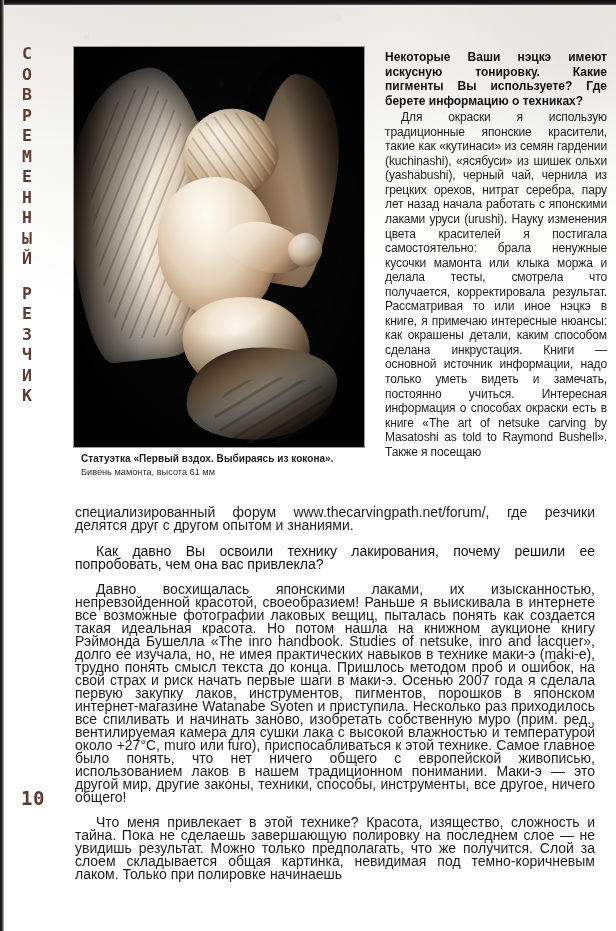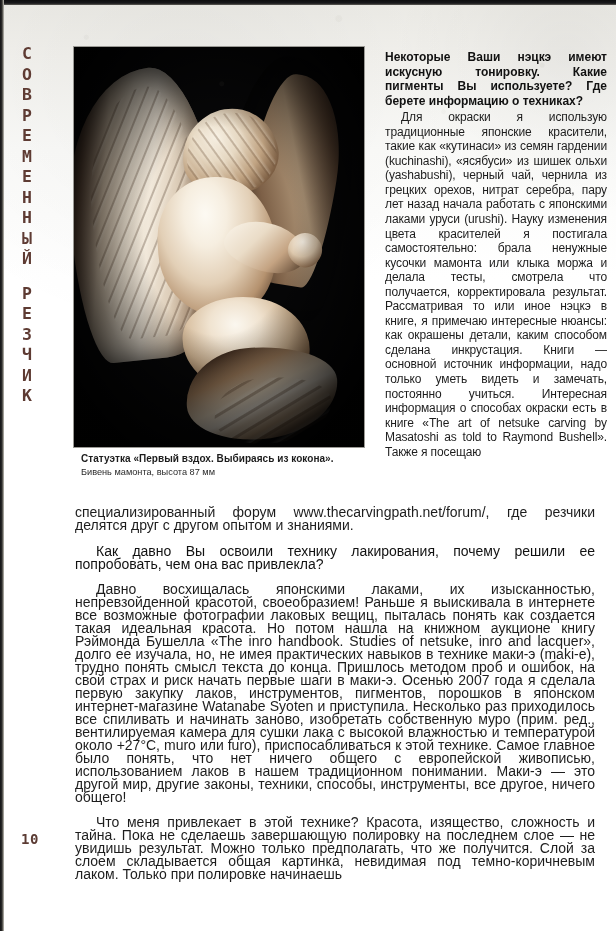--- a/index.html
+++ b/index.html
@@ -78,23 +78,23 @@
     text-align: center;
   }
   #spine-title .gap {
     height: 14px;
   }
 
   
   #page-number {
     position: absolute;
     left: 21px;
-    top: 831px;
+    top: 787px;
     font-family: "DejaVu Sans Mono", monospace;
-    font-size: 14px;
+    font-size: 19px;
     font-weight: 700;
     color: #5b3b33;
     letter-spacing: 0.5px;
   }
 
   
   #photo-figure {
     position: absolute;
     left: 73px;
     top: 46px;
@@ -369,21 +369,21 @@
       <div class="sc" id="hand"></div>
       <div class="sc" id="hips"></div>
       <div class="sc" id="cocoon"></div>
       <div class="sc" id="cocoon-folds"></div>
       <div id="photo-vignette"></div>
     </div>
   </div>
 
   <div id="caption">
     <div class="cap-title">Статуэтка «Первый вздох. Выбираясь из кокона».</div>
-    <div class="cap-sub">Бивень мамонта, высота 87 мм</div>
+    <div class="cap-sub">Бивень мамонта, высота 61 мм</div>
   </div>
 
   <div id="right-col">
     <p class="q">Некоторые Ваши нэцкэ имеют искусную тонировку. Какие пигменты Вы используете? Где берете информацию о техниках?</p>
     <p class="body tight">Для окраски я использую традиционные японские красители, такие как «кутинаси» из семян гардении (kuchinashi), «ясябуси» из шишек ольхи (yashabushi), черный чай, чернила из грецких орехов, нитрат серебра, пару лет назад начала работать с японскими лаками уруси (urushi). Науку изменения цвета красителей я постигала самостоятельно: брала ненужные кусочки мамонта или клыка моржа и делала тесты, смотрела что получается, корректировала результат. Рассматривая то или иное нэцкэ в книге, я примечаю интересные нюансы: как окрашены детали, каким способом сделана инкрустация. Книги — основной источник информации, надо только уметь видеть и замечать, постоянно учиться. Интересная информация о способах окраски есть в книге «The art of netsuke carving by Masatoshi as told to Raymond Bushell». Также я посещаю</p>
   </div>
 
   <div id="full-col">
     <p class="cont">специализированный форум www.thecarvingpath.net/forum/, где резчики делятся друг с другом опытом и знаниями.</p>
     <p class="q">Как давно Вы освоили технику лакирования, почему решили ее попробовать, чем она вас привлекла?</p>

